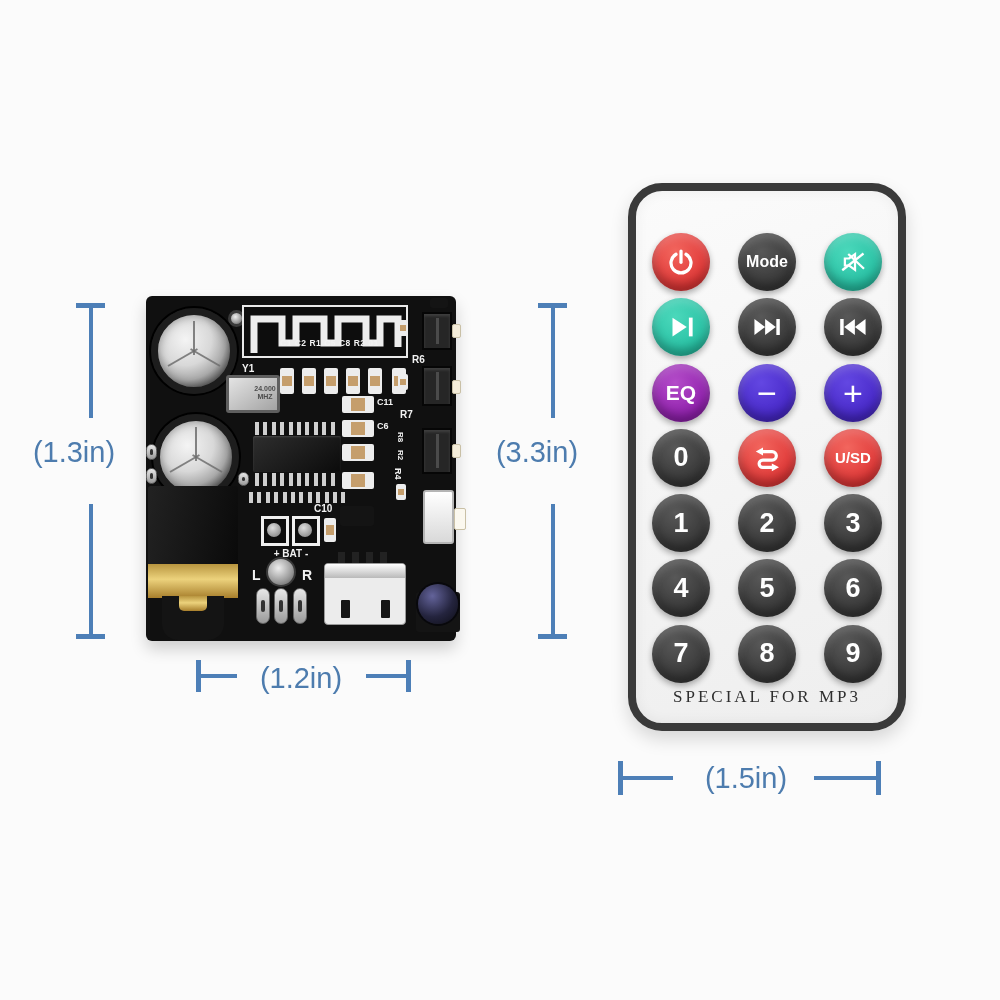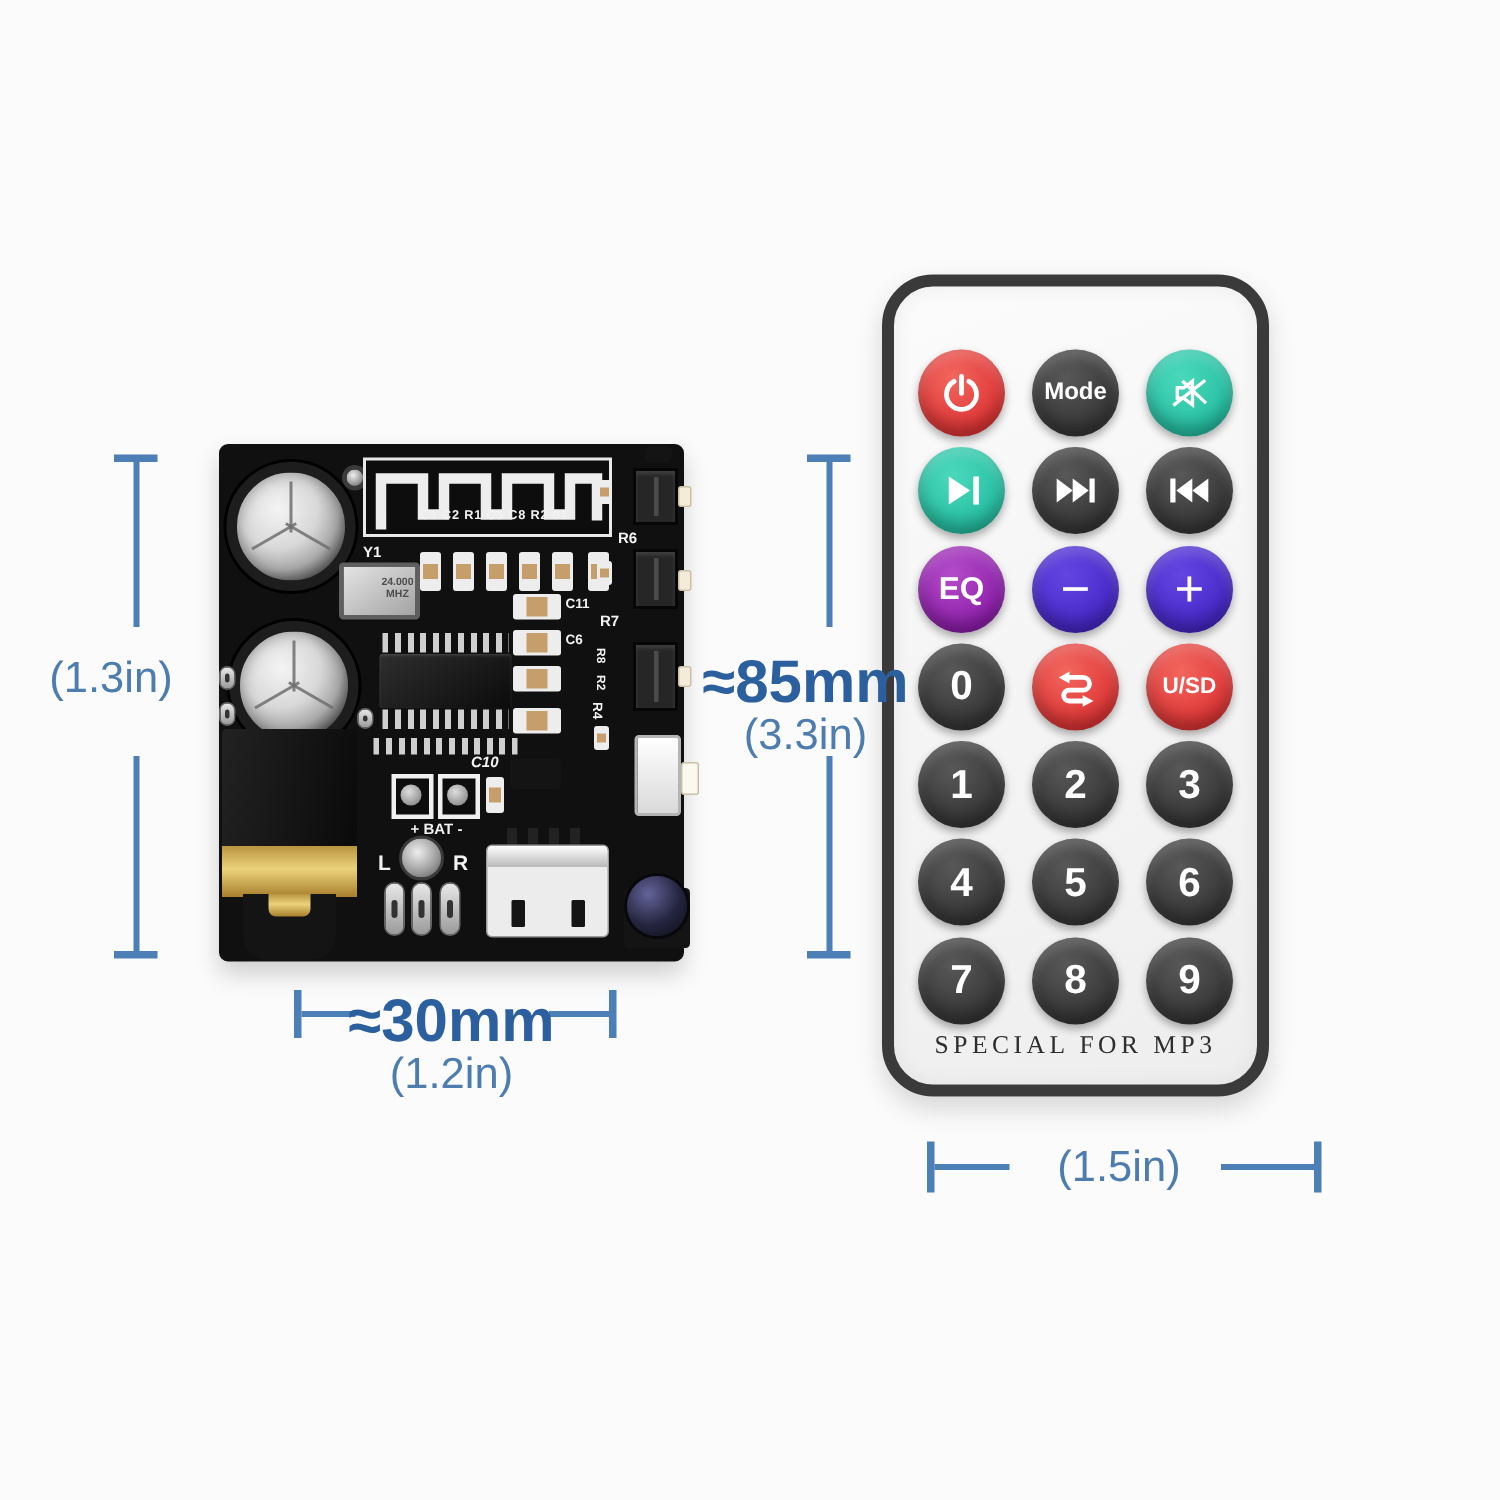--- a/index.html
+++ b/index.html
@@ -38,21 +38,21 @@
   .usbslot{width:9px;height:18px;background:#151515;border-radius:1px;}
   .irdome{border-radius:50%;background:radial-gradient(circle at 36% 30%,#63639a,#24243e 55%,#0c0c14);
           box-shadow:0 0 0 2px #08080c;}
   .whitebtn{background:linear-gradient(#ffffff,#d9d9d9);border:2px solid #b5b5b5;border-radius:3px;}
   .xtal{background:linear-gradient(145deg,#e4e4e4,#a3a3a3);border:3px solid #5f5f5f;border-radius:3px;
         color:#4c4c4c;font-size:7px;font-weight:bold;text-align:center;line-height:1.2;padding-top:7px;}
   .blackpart{background:#141414;border-radius:3px;}
   .pinrow4{background:repeating-linear-gradient(90deg,#222 0 7px,rgba(0,0,0,0) 7px 14px);}
 
   
-  .remote{position:absolute;left:588px;top:183px;width:258px;height:548px;box-sizing:border-box;
+  .remote{position:absolute;left:628px;top:183px;width:278px;height:548px;box-sizing:border-box;
           background:linear-gradient(160deg,#fbfbfb,#eeeeee);border:8px solid #3a3a3a;border-radius:34px;
           box-shadow:0 8px 18px rgba(0,0,0,.15), inset 0 0 14px rgba(0,0,0,.06);}
   .remote-grid{position:absolute;left:16px;right:16px;top:42px;display:grid;
                grid-template-columns:repeat(3,58px);justify-content:space-between;row-gap:7.3px;}
   .rbtn{width:58px;height:58px;border-radius:50%;display:flex;align-items:center;justify-content:center;
         color:#fff;box-shadow:0 3px 6px rgba(0,0,0,.32), inset 0 -7px 10px rgba(0,0,0,.28),
         inset 0 5px 8px rgba(255,255,255,.22);}
   .c-red{background:radial-gradient(circle at 40% 32%,#f2665e,#de3434 72%,#c02a2a);}
   .c-dark{background:radial-gradient(circle at 40% 32%,#585858,#353535 72%,#1f1f1f);}
   .c-teal{background:radial-gradient(circle at 40% 32%,#4bd8bb,#25bfa2 72%,#12997f);}
@@ -153,21 +153,21 @@
     <div class="goldband" style="left:33px;top:300px;width:28px;height:15px;border-radius:0 0 5px 5px;"></div>
 
     <div class="pad" style="left:0px;top:148px;width:11px;height:16px;"></div>
     <div class="pad" style="left:0px;top:172px;width:11px;height:16px;"></div>
     <div class="pad" style="left:92px;top:176px;width:11px;height:14px;"></div>
 
     <div class="batpad" style="left:115px;top:220px;width:28px;height:30px;"></div>
     <div class="batpad" style="left:146px;top:220px;width:28px;height:30px;"></div>
     <div class="silk" style="left:112px;top:253px;width:66px;text-align:center;font-size:10px;">+ BAT -</div>
 
-    <div class="silk" style="left:168px;top:208px;font-size:10px;font-style:italic;">C10</div>
+    <div class="silk" style="left:168px;top:208px;font-size:10px;">C10</div>
     <div class="blackpart" style="left:194px;top:210px;width:34px;height:20px;"></div>
     <div class="smd" style="left:178px;top:222px;width:12px;height:24px;"></div>
 
     <div class="silk" style="left:106px;top:272px;font-size:14px;">L</div>
     <div class="hole" style="left:120px;top:261px;width:30px;height:30px;border-width:2px;"></div>
     <div class="silk" style="left:156px;top:272px;font-size:14px;">R</div>
     <div class="pad" style="left:110px;top:292px;width:14px;height:36px;"></div>
     <div class="pad" style="left:128px;top:292px;width:14px;height:36px;"></div>
     <div class="pad" style="left:147px;top:292px;width:14px;height:36px;"></div>
 
@@ -296,32 +296,30 @@
       <span class="dunit">(1.3in)</span>
     </div>
   </div>
 
   <div>
     <div class="capH" style="left:538px;top:303px;"></div>
     <div class="dimline v" style="left:551px;top:306px;height:112px;"></div>
     <div class="dimline v" style="left:551px;top:504px;height:132px;"></div>
     <div class="capH" style="left:538px;top:634px;"></div>
     <div class="dimlabel" style="left:537px;top:436px;">
-      <span class="dval">≈85mm</span>
       <span class="dunit">(3.3in)</span>
     </div>
   </div>
 
   <div>
     <div class="capV" style="left:196px;top:660px;height:32px;"></div>
     <div class="dimline h" style="left:201px;top:674px;width:36px;"></div>
     <div class="dimline h" style="left:366px;top:674px;width:40px;"></div>
     <div class="capV" style="left:406px;top:660px;height:32px;"></div>
     <div class="dimlabel" style="left:301px;top:662px;">
-      <span class="dval">≈30mm</span>
       <span class="dunit">(1.2in)</span>
     </div>
   </div>
 
   <div>
     <div class="capV" style="left:618px;top:761px;height:34px;"></div>
     <div class="dimline h" style="left:623px;top:776px;width:50px;"></div>
     <div class="dimline h" style="left:814px;top:776px;width:62px;"></div>
     <div class="capV" style="left:876px;top:761px;height:34px;"></div>
     <div class="dimlabel" style="left:746px;top:762px;">

